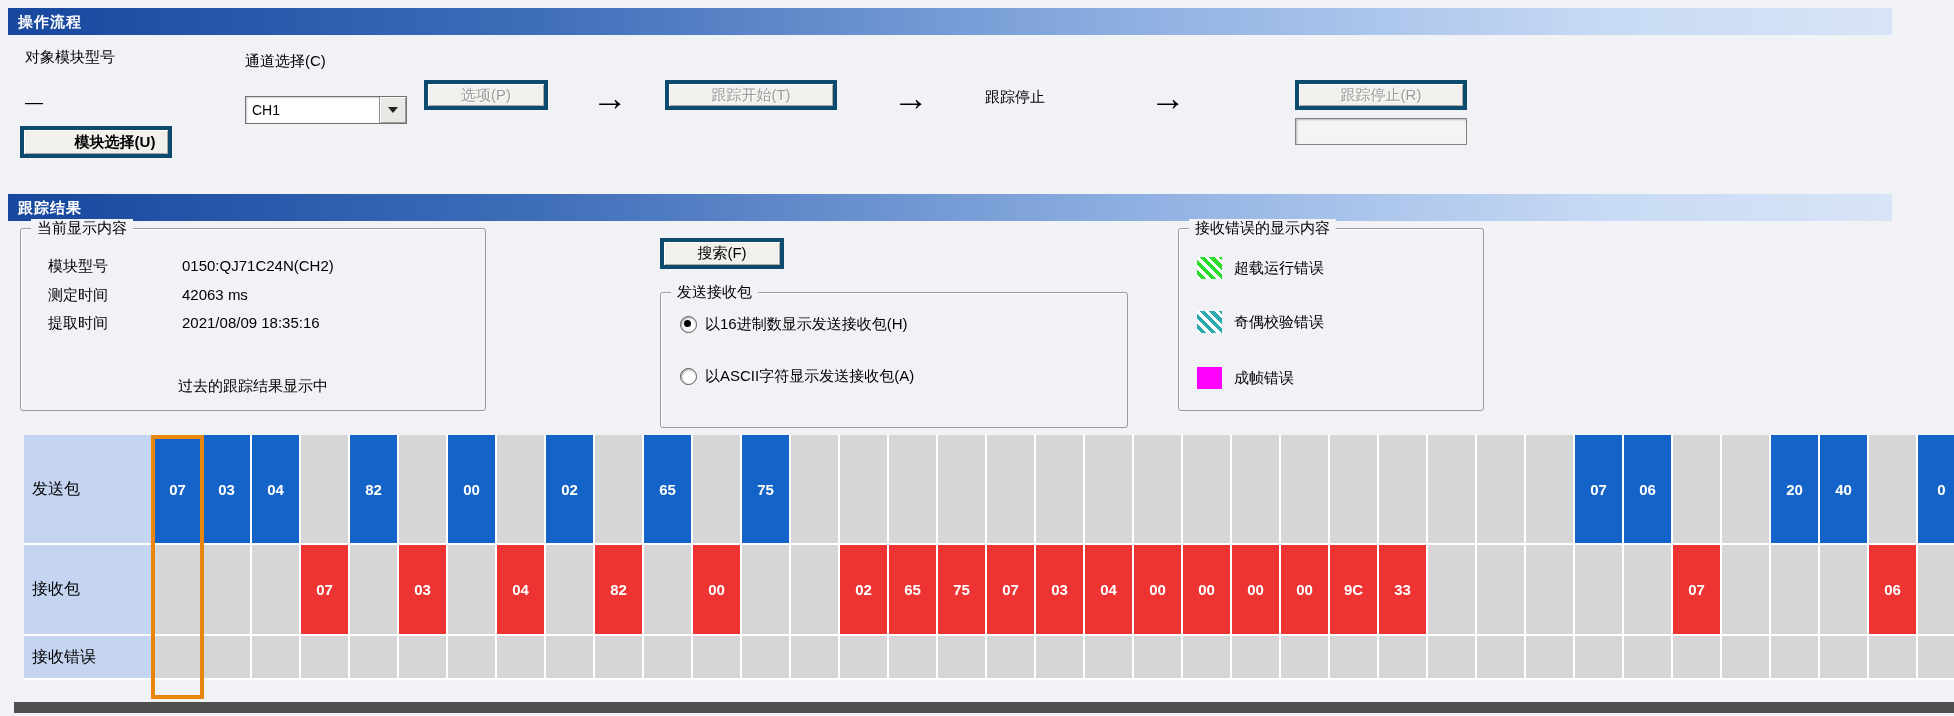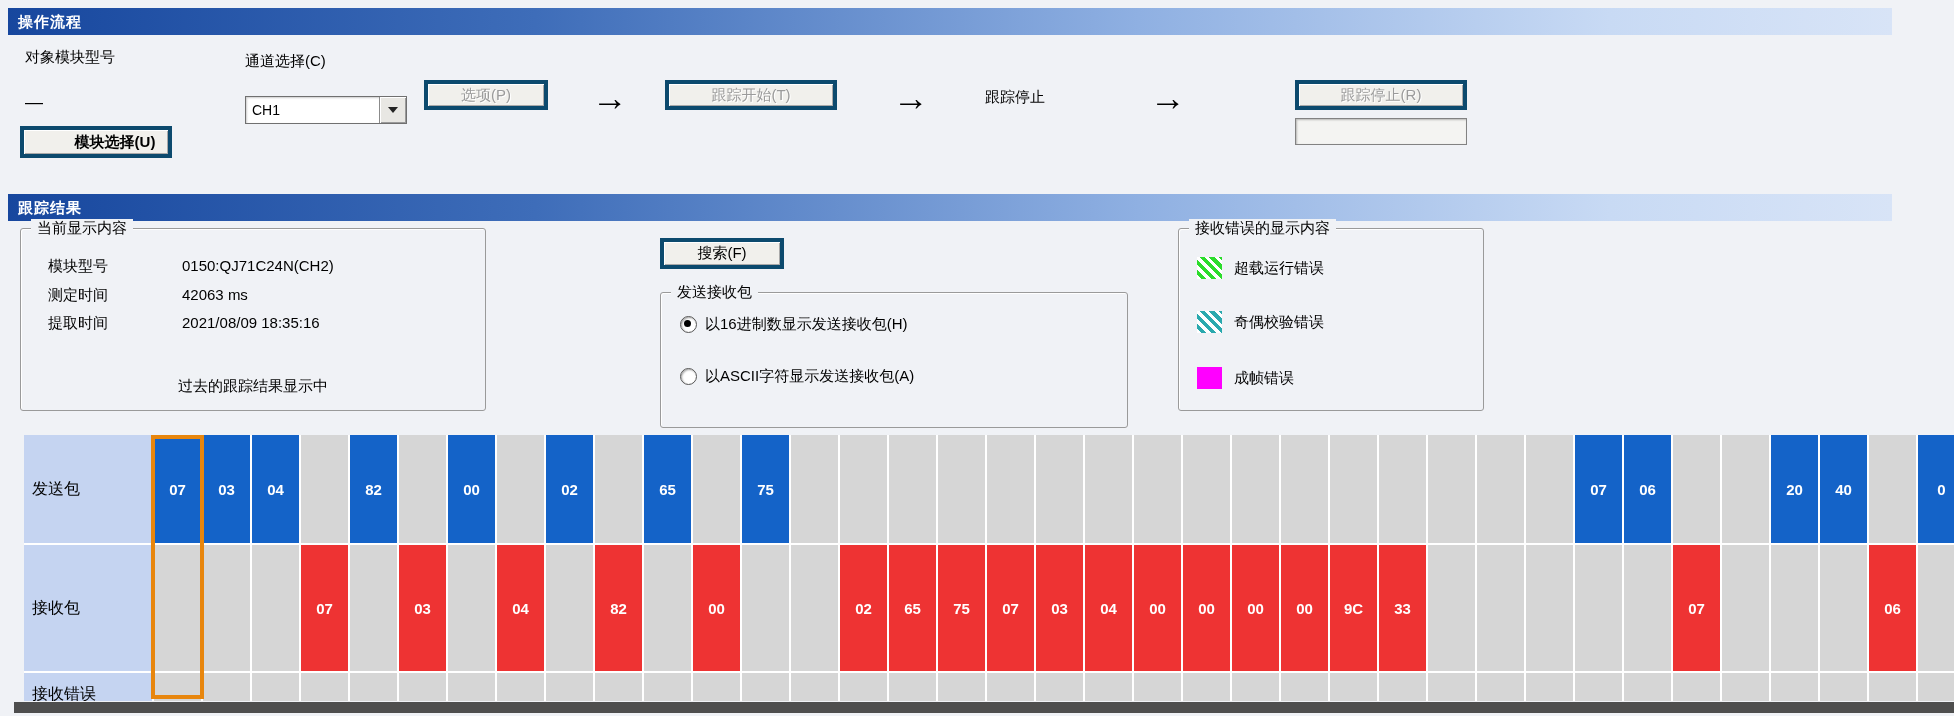--- a/index.html
+++ b/index.html
@@ -83,21 +83,21 @@
   }
   .gcell{
     width:49px;flex:0 0 auto;background:#D6D6D6;
     border-right:2px solid #fff;border-bottom:2px solid #fff;box-sizing:border-box;
     color:#fff;font-weight:bold;font-size:15px;
     display:flex;align-items:center;justify-content:center;
   }
   .gcell.send-val{background:#1463C8;}
   .gcell.recv-val{background:#EE3333;}
   .row-send>div{height:110px;}
-  .row-recv>div{height:128px;}
+  .row-recv>div{height:91px;}
   .row-err>div{height:44px;}
   #colsel{
     position:absolute;top:0;width:53px;height:264px;
     border:4px solid #E8860D;box-sizing:border-box;pointer-events:none;
   }
   #bottombar{left:14px;top:702px;width:1940px;height:11px;background:#4E4E4E;}
 </style>
 </head>
 <body>
 

